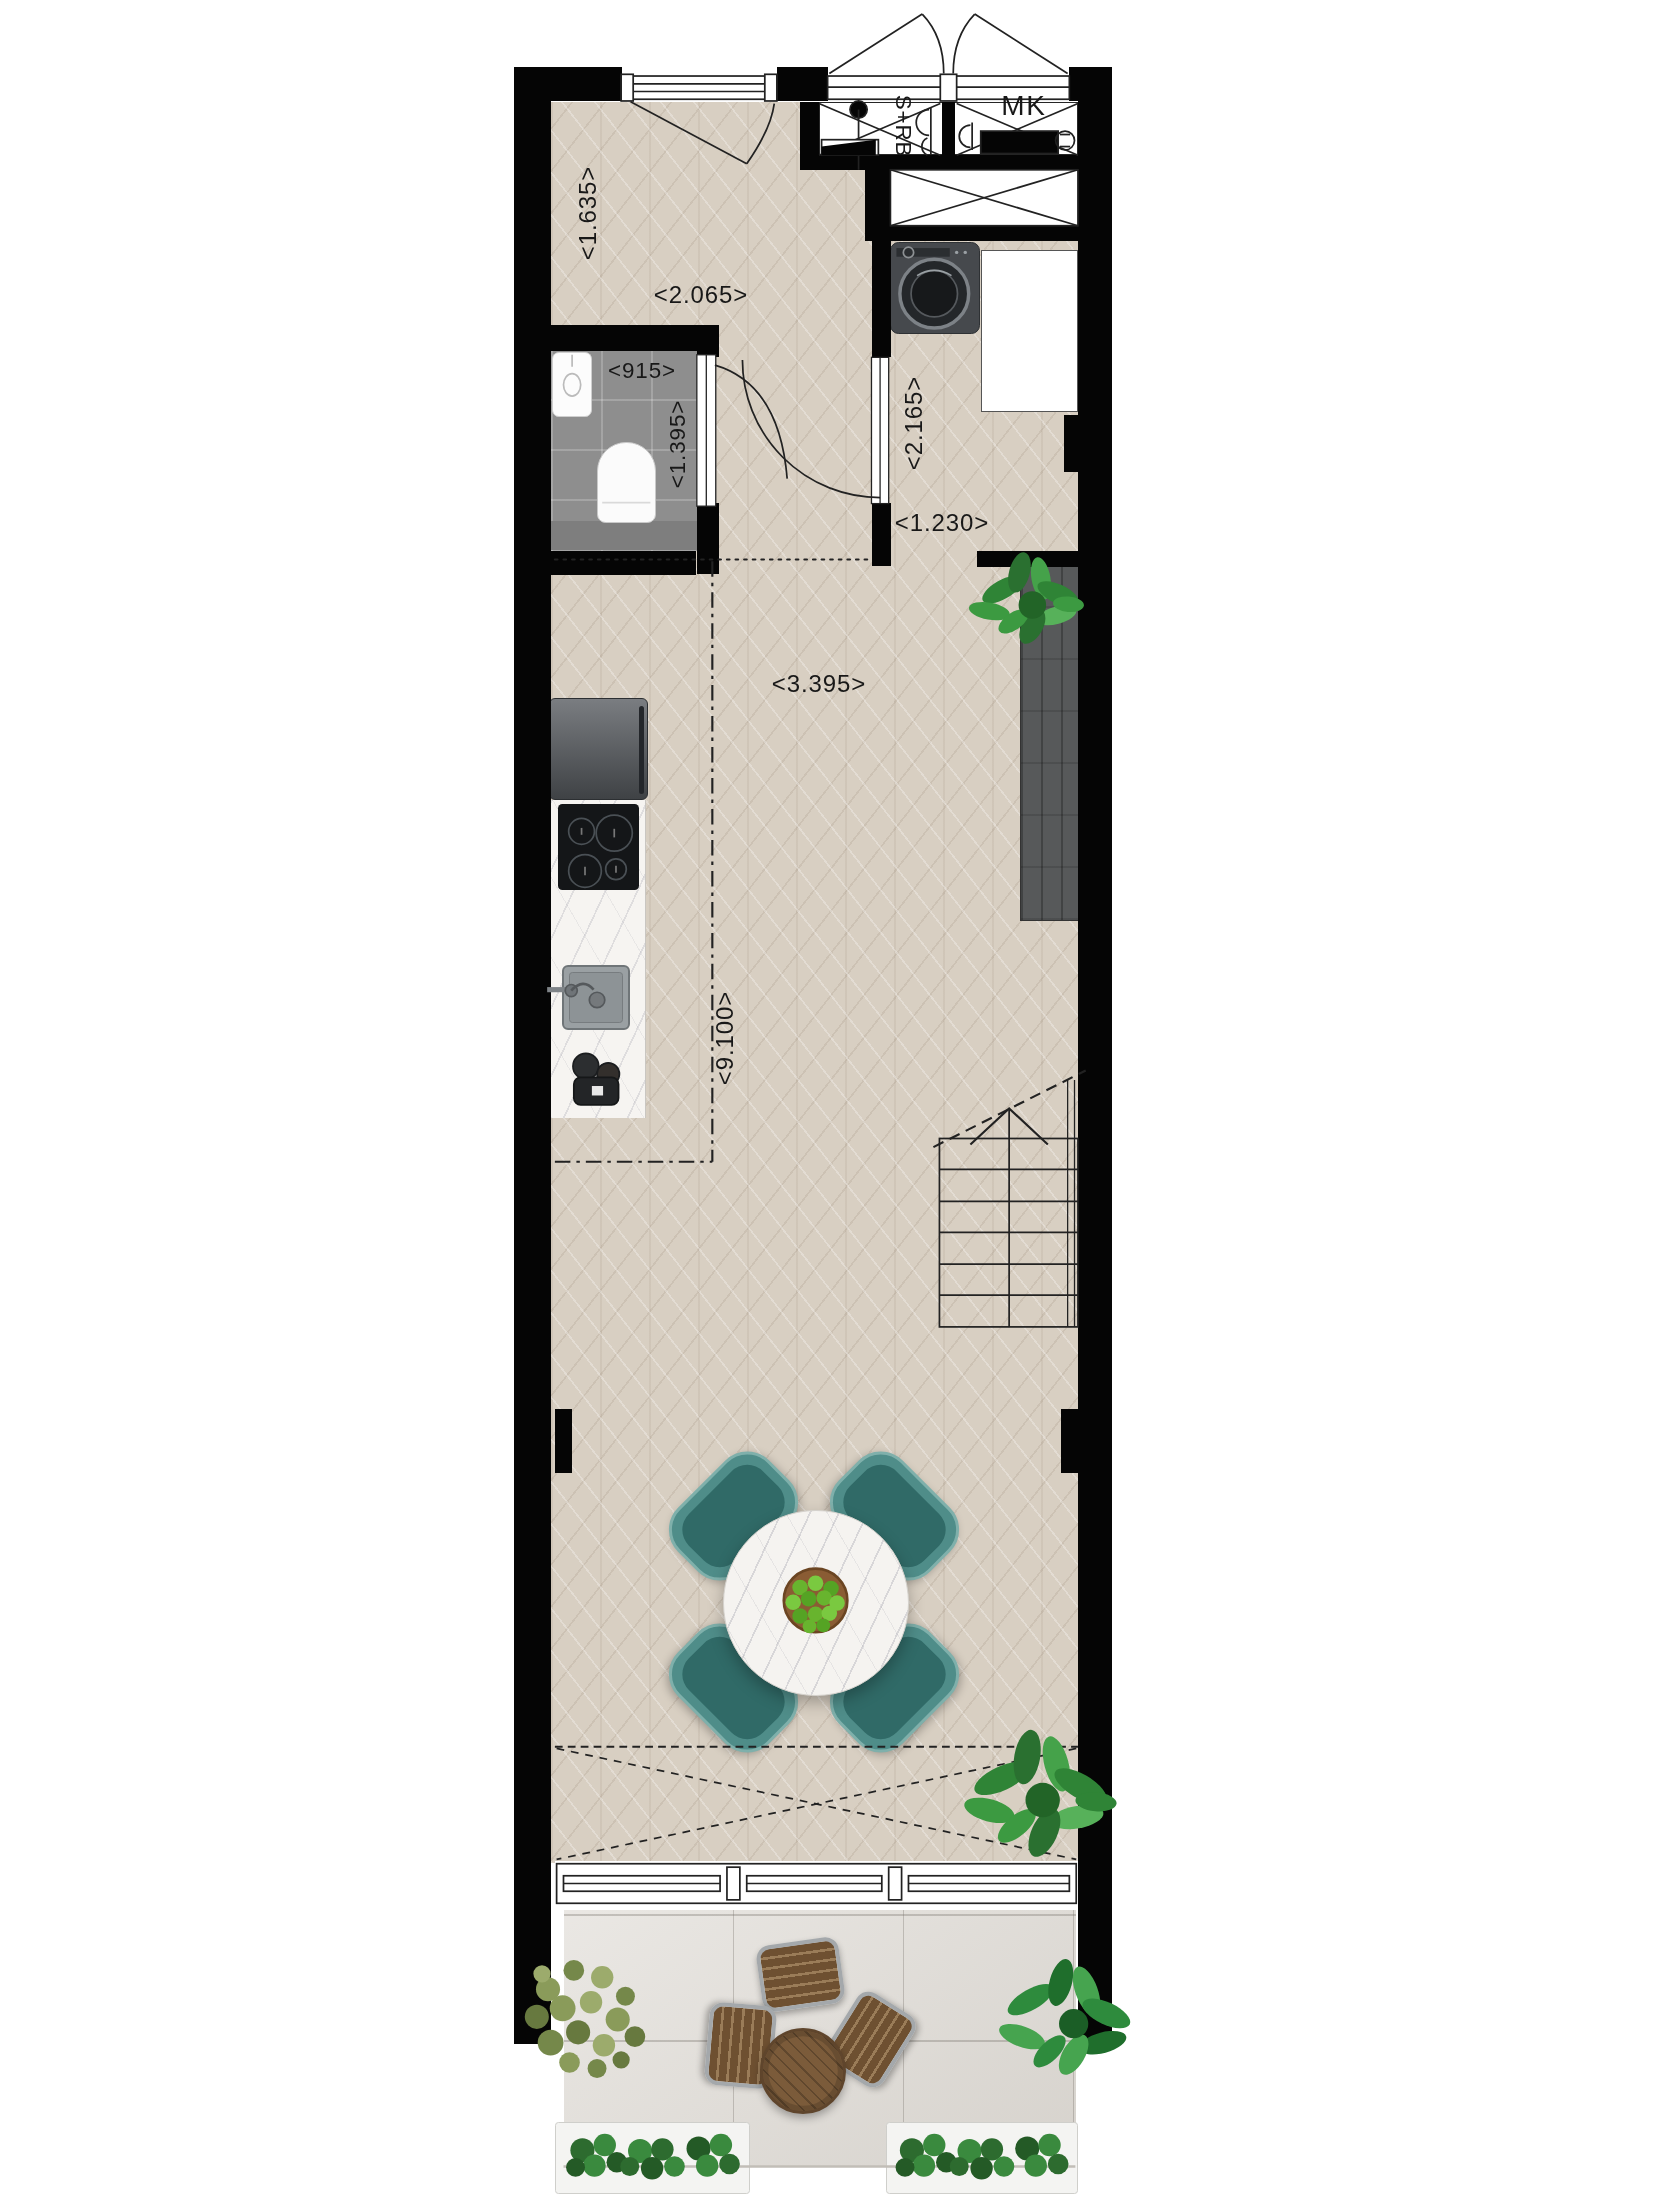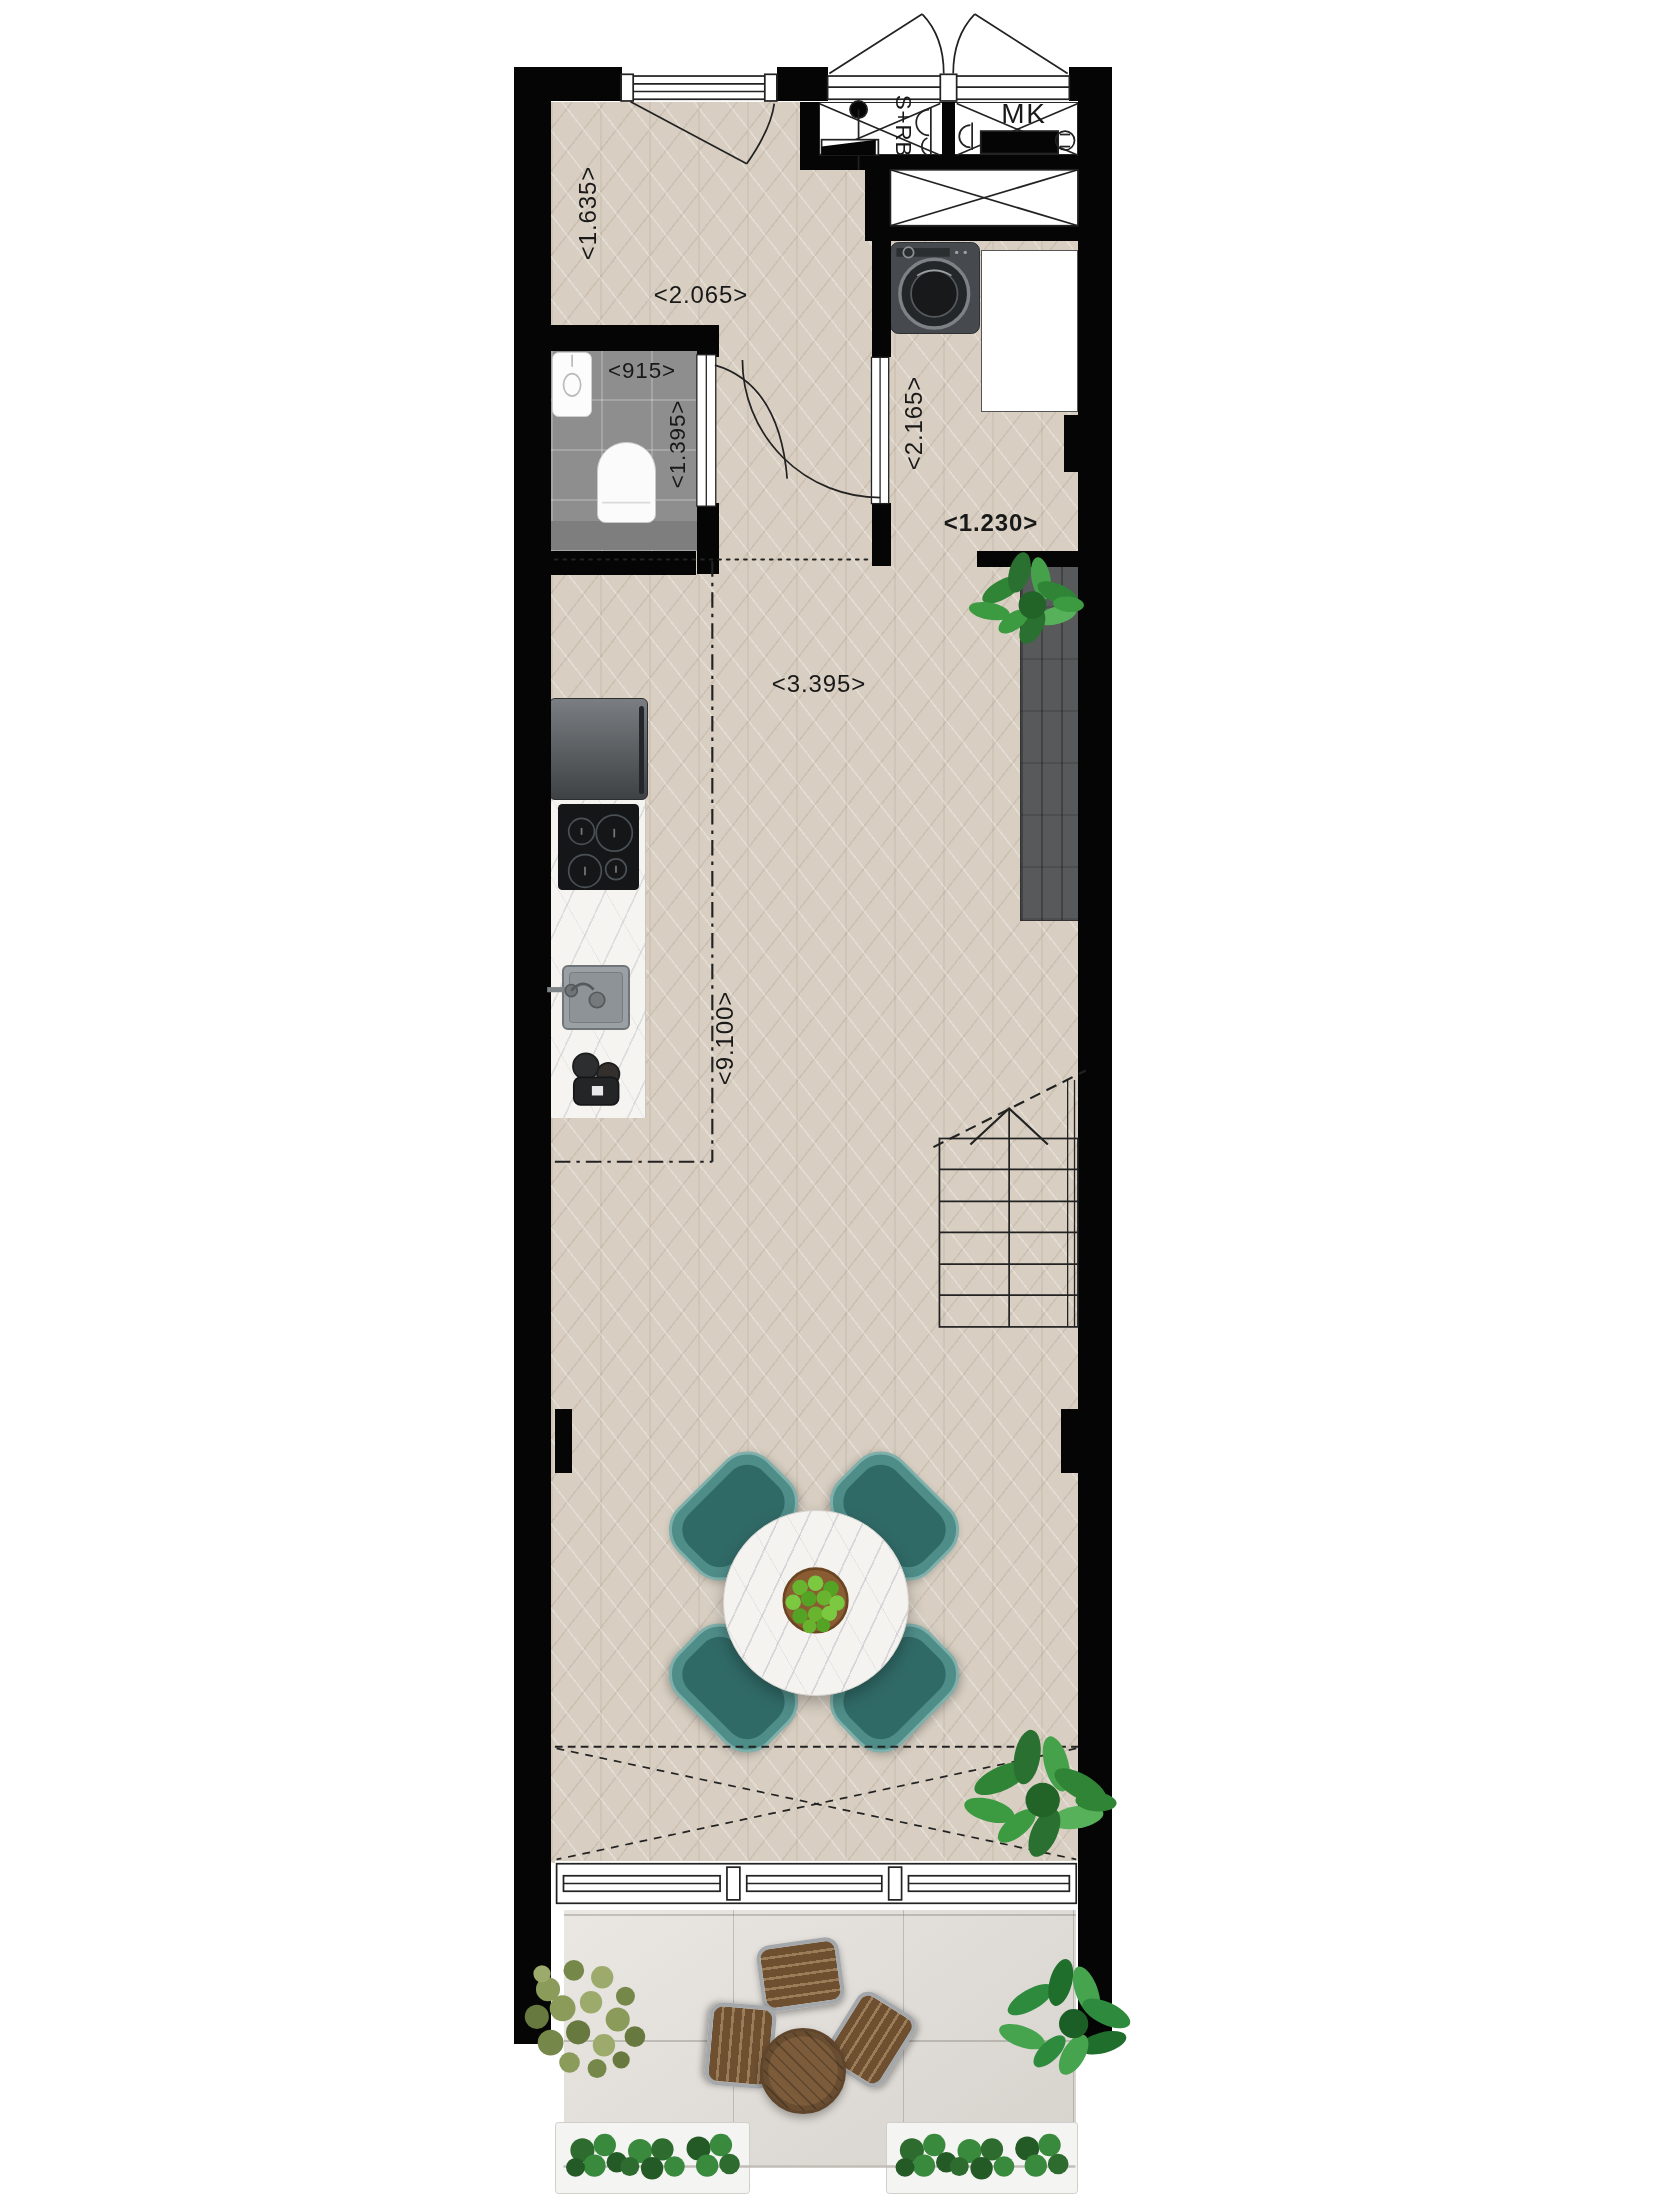--- a/index.html
+++ b/index.html
@@ -412,25 +412,25 @@
               <circle r="13" cx="12" cy="-10" fill="#3a8a3e"></circle>
             <circle r="12" cx="22" cy="12" fill="#2d6b2f"></circle>
               <circle r="13" cx="-4" cy="14" fill="#3a8a3e"></circle>
           </g>
         </g>
       </g>
     </g>
   </svg>
 
   <div class="dim r90" style="left:903px;top:126px;font-size:22.4px;">S+RB</div>
-  <div class="dim big" style="left:1024px;top:114px;">MK</div>
+  <div class="dim big" style="left:1024px;top:106px;">MK</div>
 
   <div class="dim v" style="left:588px;top:213px;">&lt;1.635&gt;</div>
   <div class="dim" style="left:701px;top:295px;">&lt;2.065&gt;</div>
   <div class="dim small" style="left:642px;top:371px;">&lt;915&gt;</div>
   <div class="dim v small" style="left:678px;top:444px;">&lt;1.395&gt;</div>
   <div class="dim v" style="left:914px;top:423px;">&lt;2.165&gt;</div>
-  <div class="dim" style="left:991px;top:523px;font-weight:bold;">&lt;1.230&gt;</div>
+  <div class="dim" style="left:942px;top:523px;">&lt;1.230&gt;</div>
   <div class="dim" style="left:819px;top:684px;">&lt;3.395&gt;</div>
   <div class="dim v" style="left:725px;top:1038px;">&lt;9.100&gt;</div>
 
 </div>
 
 
 </body></html>

